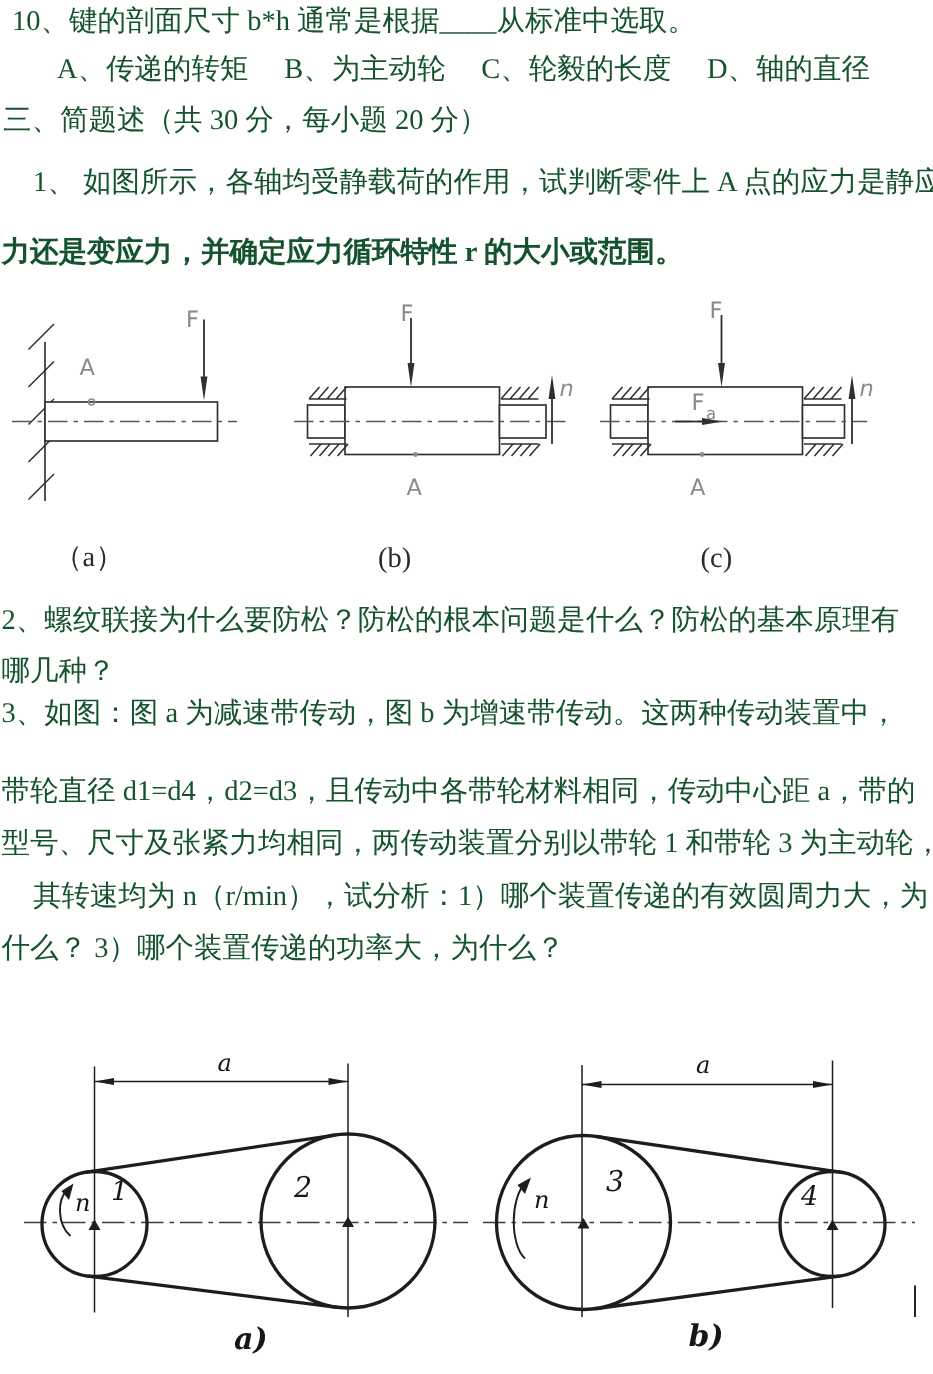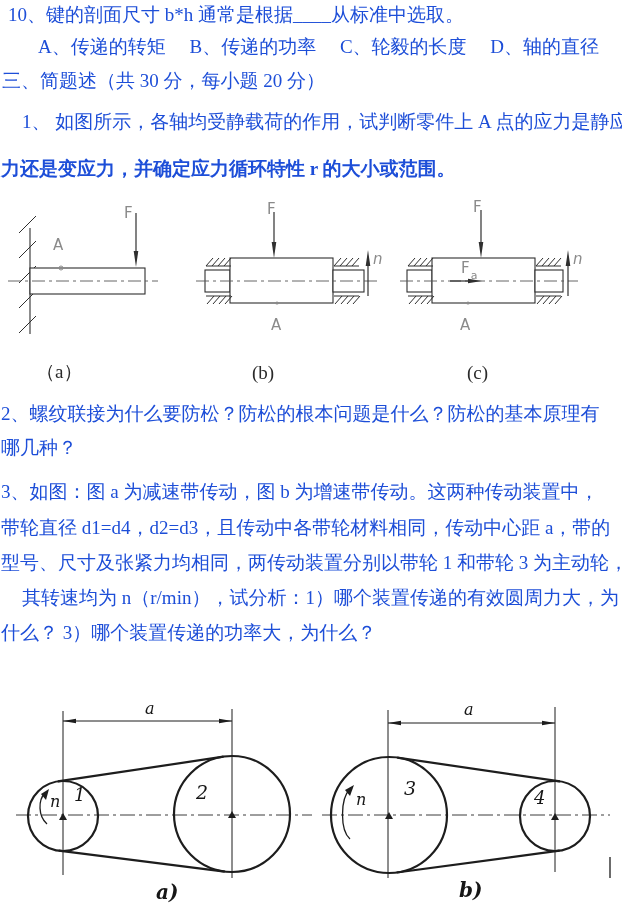--- a/index.html
+++ b/index.html
@@ -5,21 +5,21 @@
   * { margin:0; padding:0; box-sizing:border-box; }
   html,body { width:622px; height:916px; background:#ffffff; }
   .page {
     position:relative; width:622px; height:916px; background:#ffffff;
     overflow:hidden; color:#1b1b1b;
     font-family:"Liberation Serif","DejaVu Serif",serif;
   }
   .fig-layer { position:absolute; left:0; top:0; pointer-events:none; }
   .tline {
     position:absolute; font-size:19px; line-height:22px;
-    white-space:pre; color:#1d4ed8;
+    white-space:pre; color:#14532d;
   }
   .cap { position:absolute; font-size:19px; line-height:22px; color:#2a2a2a; white-space:pre; }
   .cad-label {
     position:absolute; font-family:"DejaVu Sans","Liberation Sans",sans-serif;
     color:#8a8a8a; font-size:15px; line-height:1; white-space:pre;
   }
   .cad-label.itl { font-style:italic; }
   .cad-label .sub { font-size:11px; position:relative; top:6px; left:1px; color:#8a8a8a; }
   .belt-label {
     position:absolute; font-family:"DejaVu Serif","Liberation Serif",serif;
@@ -108,27 +108,27 @@
       <line x1="396.7" y1="872.5" x2="559.6" y2="850.7" stroke-width="2.2"></line>
       <polygon points="385,819 393,819 389,812" fill="#1d1d1d" stroke="none"></polygon>
       <polygon points="551,820 559,820 555,813" fill="#1d1d1d" stroke="none"></polygon>
       <path d="M350,839 C340,830 340,799 350,789" stroke-width="1.3"></path>
       <polygon points="354,785 345,790 350,796" fill="#1d1d1d" stroke="none"></polygon>
       <line x1="610" y1="857" x2="610" y2="878" stroke-width="1.3"></line>
     </g>
   </svg>
 
   <div class="tline" style="left:8px; top:4px;">10、键的剖面尺寸 b*h 通常是根据____从标准中选取。</div>
-  <div class="tline" style="left:38px; top:36px;">A、传递的转矩     B、传递的功率     C、轮毅的长度     D、轴的直径</div>
+  <div class="tline" style="left:38px; top:36px;">A、传递的转矩     B、为主动轮     C、轮毅的长度     D、轴的直径</div>
   <div class="tline" style="left:2px; top:70px;">三、简题述（共 30 分，每小题 20 分）</div>
   <div class="tline" style="left:22px; top:111px;">1、 如图所示，各轴均受静载荷的作用，试判断零件上 A 点的应力是静应</div>
   <div class="tline" style="left:1px; top:158px;font-weight:bold;">力还是变应力，并确定应力循环特性 r 的大小或范围。</div>
   <div class="tline" style="left:1px; top:403px;text-align:center;">2、螺纹联接为什么要防松？防松的根本问题是什么？防松的基本原理有</div>
   <div class="tline" style="left:1px; top:437px;">哪几种？</div>
-  <div class="tline" style="left:1px; top:481px;">3、如图：图 a 为减速带传动，图 b 为增速带传动。这两种传动装置中，</div>
+  <div class="tline" style="left:1px; top:465px;">3、如图：图 a 为减速带传动，图 b 为增速带传动。这两种传动装置中，</div>
   <div class="tline" style="left:1px; top:517px;">带轮直径 d1=d4，d2=d3，且传动中各带轮材料相同，传动中心距 a，带的</div>
   <div class="tline" style="left:1px; top:552px;">型号、尺寸及张紧力均相同，两传动装置分别以带轮 1 和带轮 3 为主动轮，</div>
   <div class="tline" style="left:1px; top:587px;margin-left:21px;">其转速均为 n（r/min），试分析：1）哪个装置传递的有效圆周力大，为</div>
   <div class="tline" style="left:1px; top:622px;">什么？ 3）哪个装置传递的功率大，为什么？</div>
 
   <div class="cad-label" style="left:124px; top:206px;">F</div>
   <div class="cad-label" style="left:53px;  top:238px;">A</div>
   <div class="cap" style="left:36px;  top:361px;">（a）</div>
 
   <div class="cad-label" style="left:267px; top:202px;">F</div>

